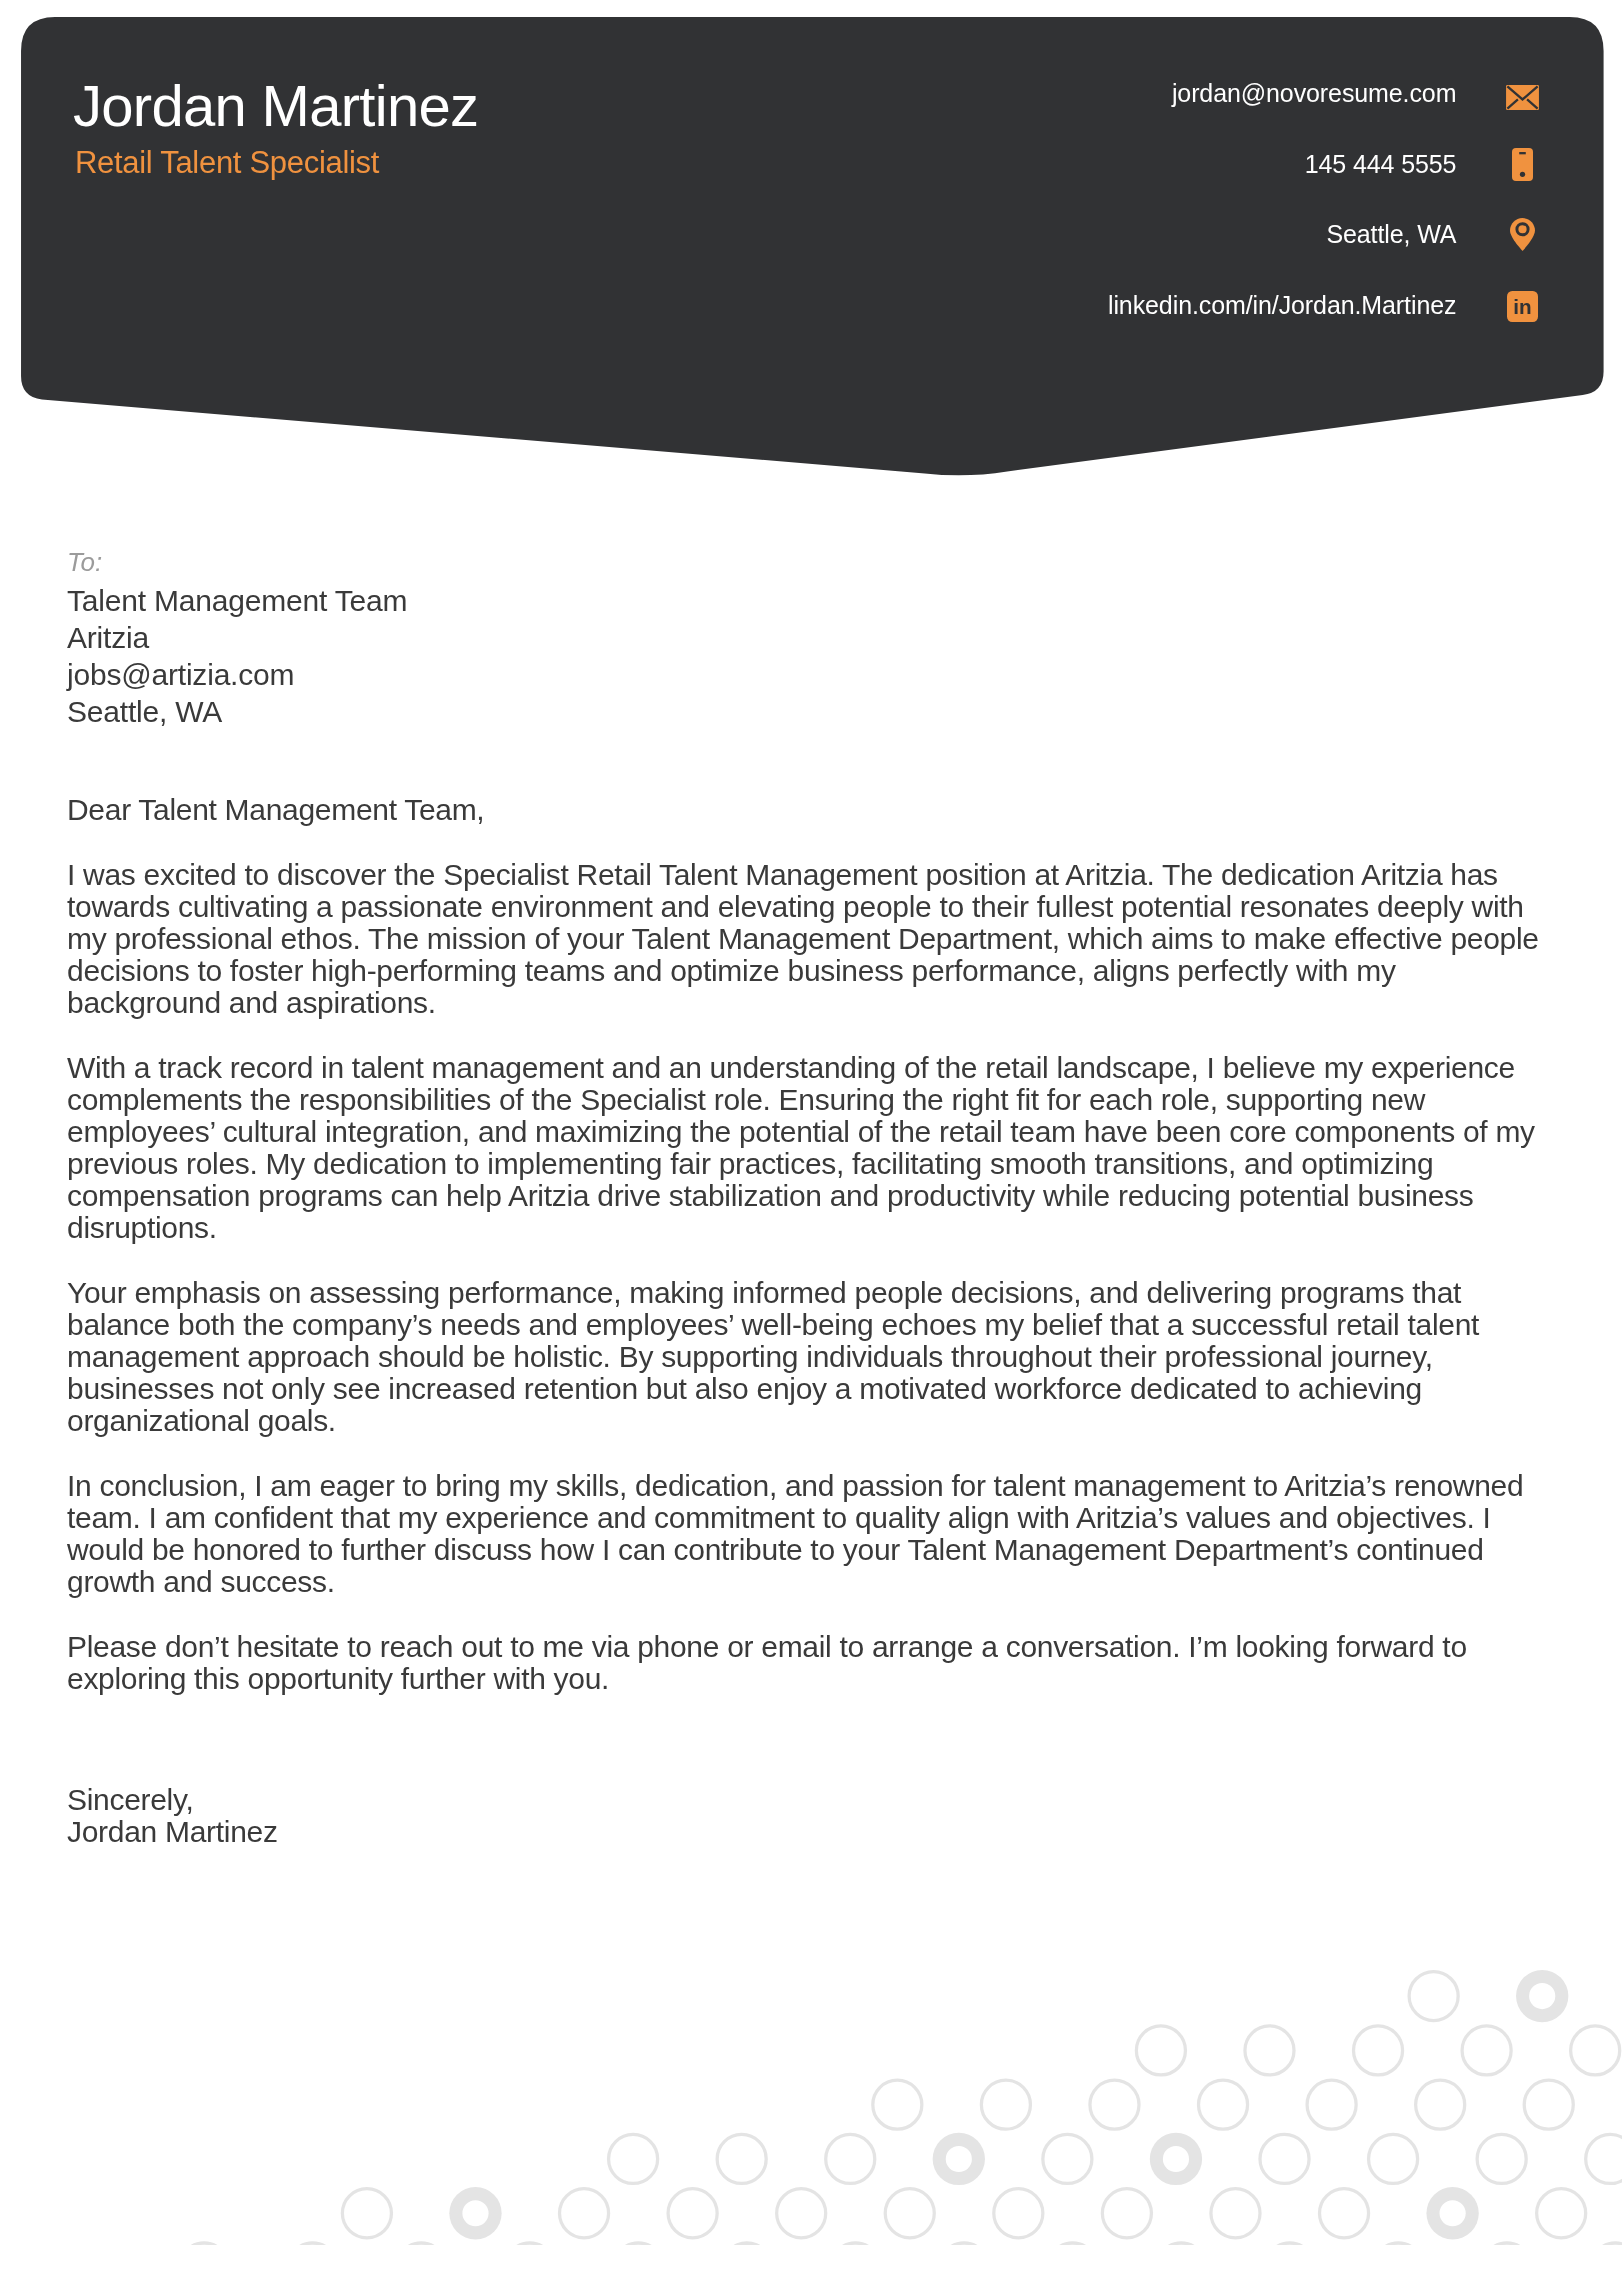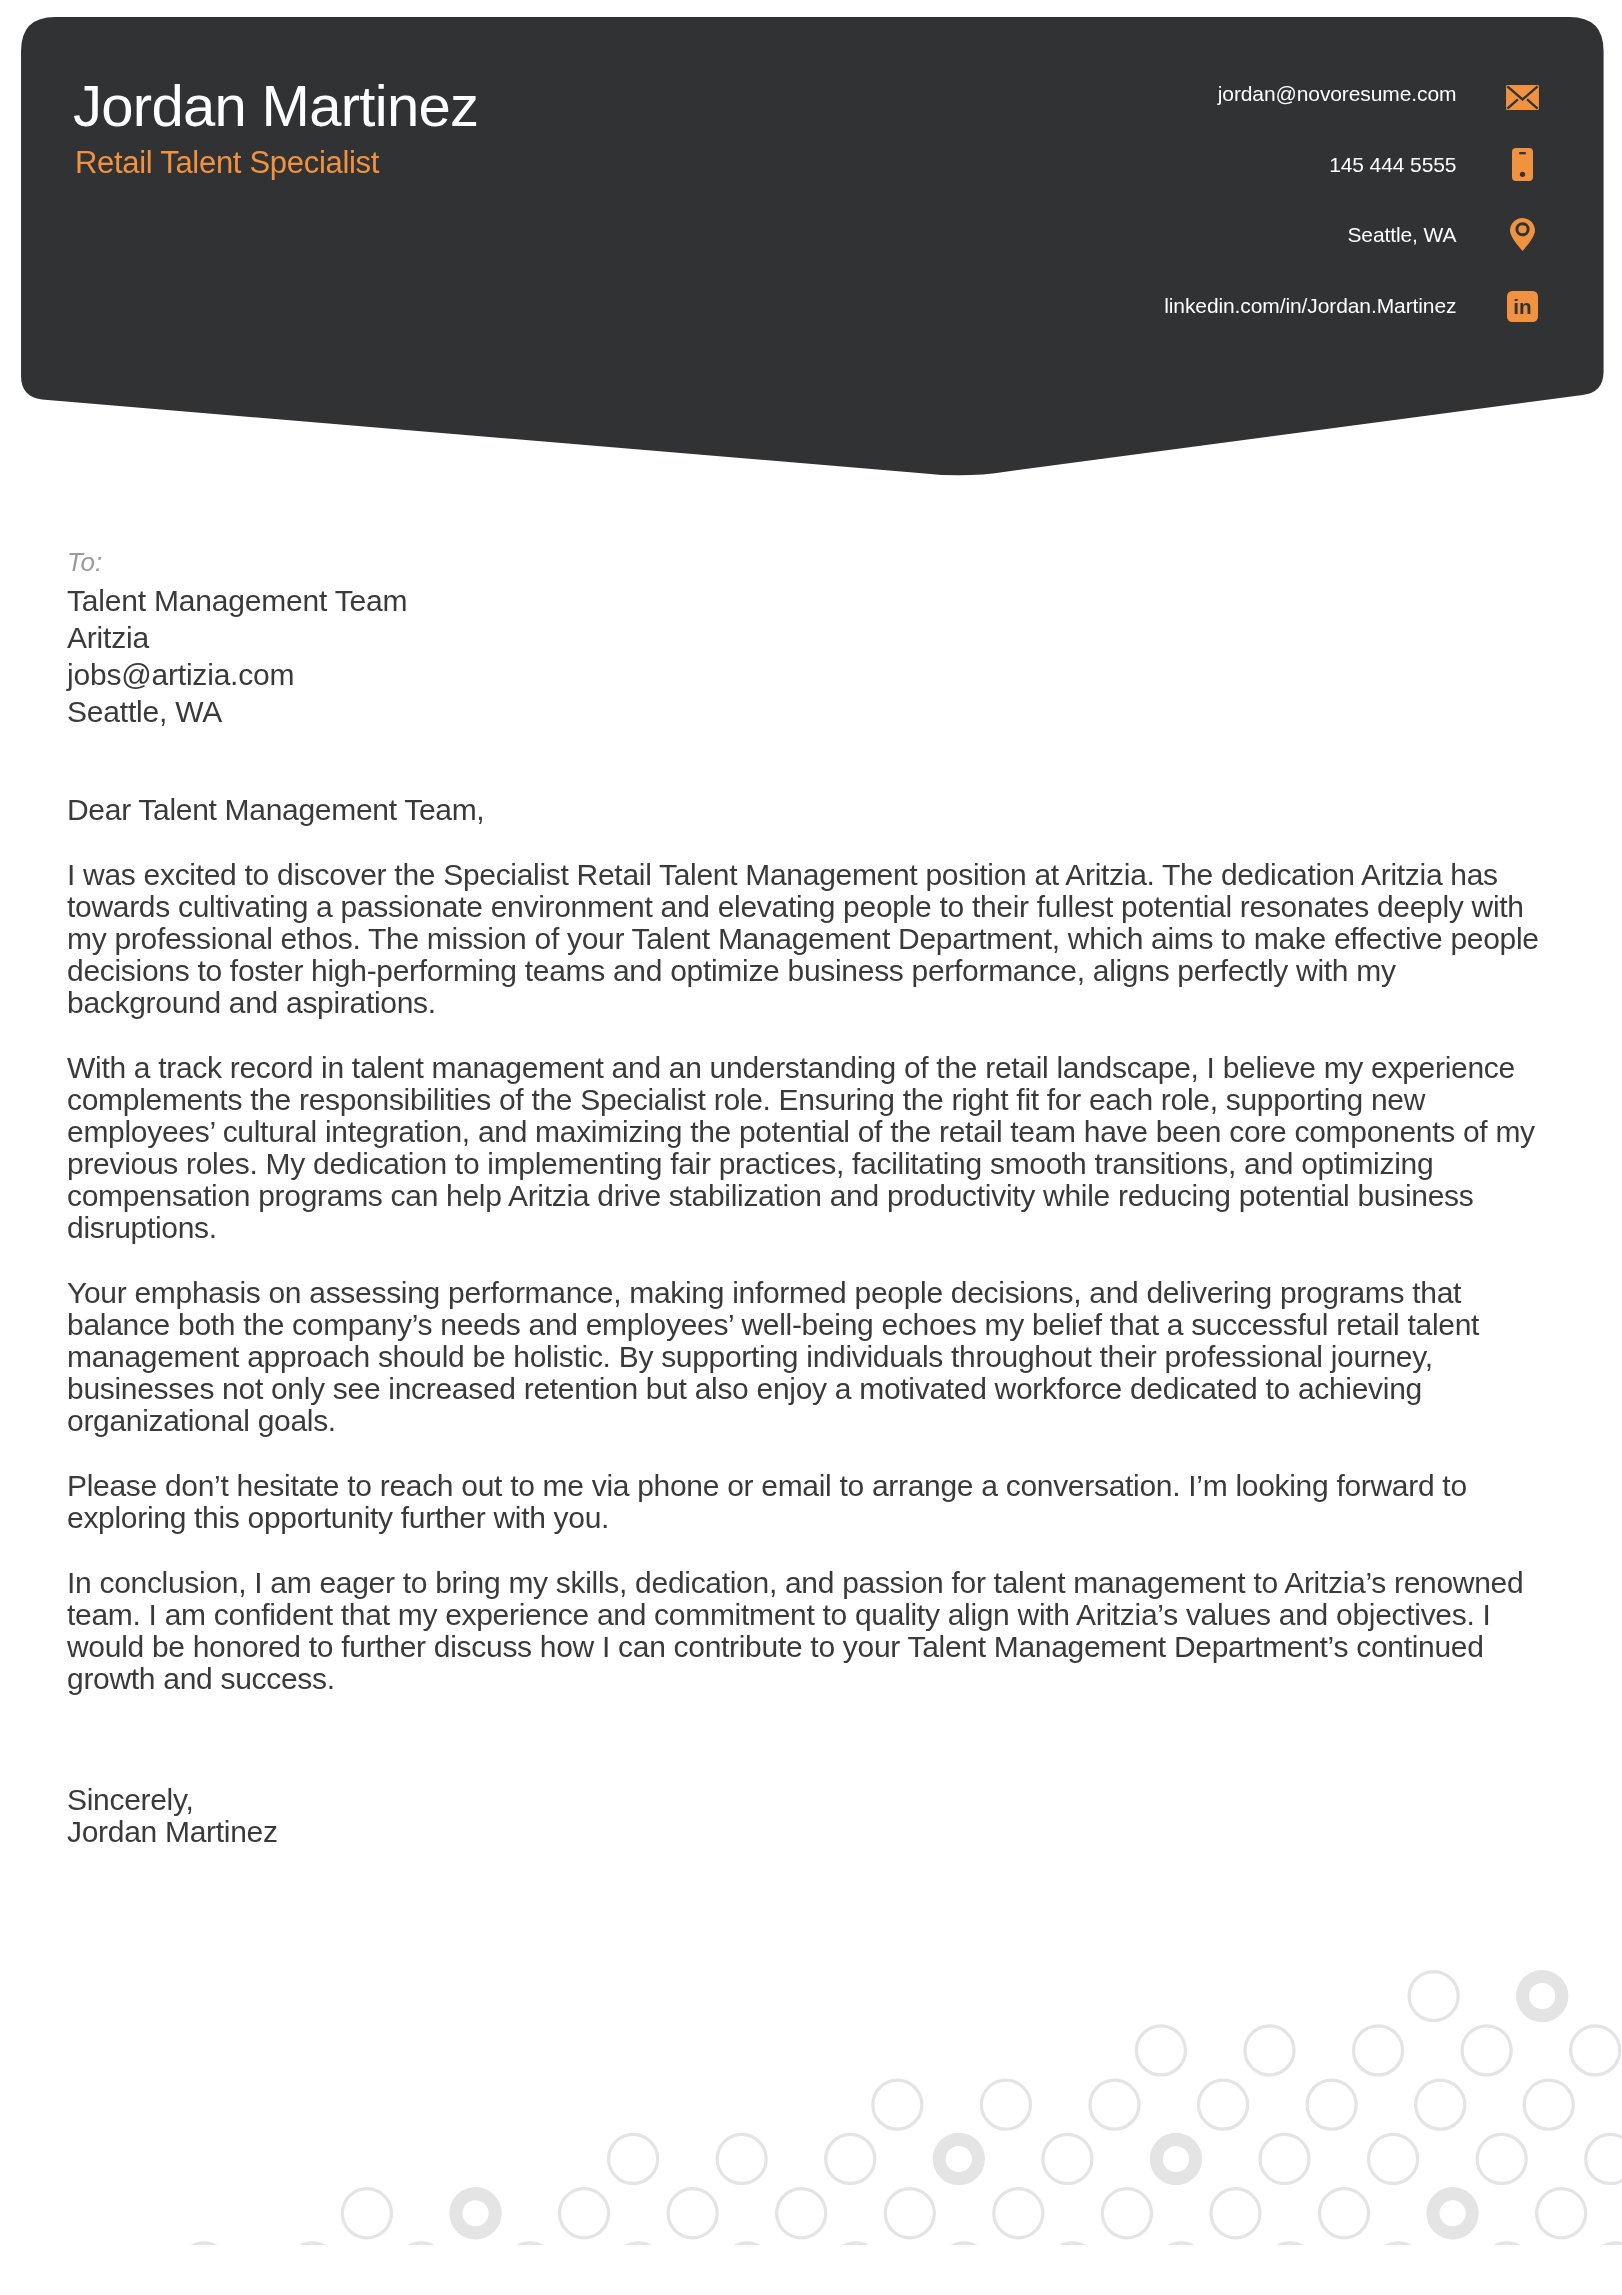--- a/index.html
+++ b/index.html
@@ -29,21 +29,21 @@
   .job-title{
     position:absolute;top:147px;left:75px;
     font-size:31px;line-height:1;letter-spacing:-0.3px;
     color:var(--accent);white-space:nowrap;text-align:center;
   }
   .contact-row{
     position:absolute;right:83px;height:33px;
     display:flex;align-items:center;gap:21.6px;
   }
   .contact-row .value{
-    color:#ffffff;font-size:21px;letter-spacing:-0.1px;white-space:nowrap;
+    color:#ffffff;font-size:25px;letter-spacing:-0.1px;white-space:nowrap;
   }
   .contact-row .icon{width:33px;height:33px;display:flex;align-items:flex-end;justify-content:center;flex:0 0 33px;margin-left:28px;}
   .contact-row.r0{top:77px;}
   .contact-row.r1{top:148px;}
   .contact-row.r2{top:218px;}
   .contact-row.r3{top:289px;}
   
   .recipient{position:absolute;top:550px;left:67px;color:var(--body-text);}
   .to-label{
     font-style:italic;color:var(--muted);
@@ -194,22 +194,22 @@
     <div class="recipient-line">Aritzia</div>
     <div class="recipient-line">jobs@artizia.com</div>
     <div class="recipient-line">Seattle, WA</div>
   </div>
 
   <div class="letter">
     <p>Dear Talent Management Team,</p>
     <p>I was excited to discover the Specialist Retail Talent Management position at Aritzia. The dedication Aritzia has towards cultivating a passionate environment and elevating people to their fullest potential resonates deeply with my professional ethos. The mission of your Talent Management Department, which aims to make effective people decisions to foster high-performing teams and optimize business performance, aligns perfectly with my background and aspirations.</p>
     <p>With a track record in talent management and an understanding of the retail landscape, I believe my experience complements the responsibilities of the Specialist role. Ensuring the right fit for each role, supporting new employees’ cultural integration, and maximizing the potential of the retail team have been core components of my previous roles. My dedication to implementing fair practices, facilitating smooth transitions, and optimizing compensation programs can help Aritzia drive stabilization and productivity while reducing potential business disruptions.</p>
     <p>Your emphasis on assessing performance, making informed people decisions, and delivering programs that balance both the company’s needs and employees’ well-being echoes my belief that a successful retail talent management approach should be holistic. By supporting individuals throughout their professional journey, businesses not only see increased retention but also enjoy a motivated workforce dedicated to achieving organizational goals.</p>
+    <p>In conclusion, I am eager to bring my skills, dedication, and passion for talent management to Aritzia’s renowned team. I am confident that my experience and commitment to quality align with Aritzia’s values and objectives. I would be honored to further discuss how I can contribute to your Talent Management Department’s continued growth and success.</p>
     <p>Please don’t hesitate to reach out to me via phone or email to arrange a conversation. I’m looking forward to exploring this opportunity further with you.</p>
-    <p>In conclusion, I am eager to bring my skills, dedication, and passion for talent management to Aritzia’s renowned team. I am confident that my experience and commitment to quality align with Aritzia’s values and objectives. I would be honored to further discuss how I can contribute to your Talent Management Department’s continued growth and success.</p>
     <div class="closing-block">
       <div>Sincerely,</div>
       <div>Jordan Martinez</div>
     </div>
   </div>
 
 </div>
 
 
 </body></html>

